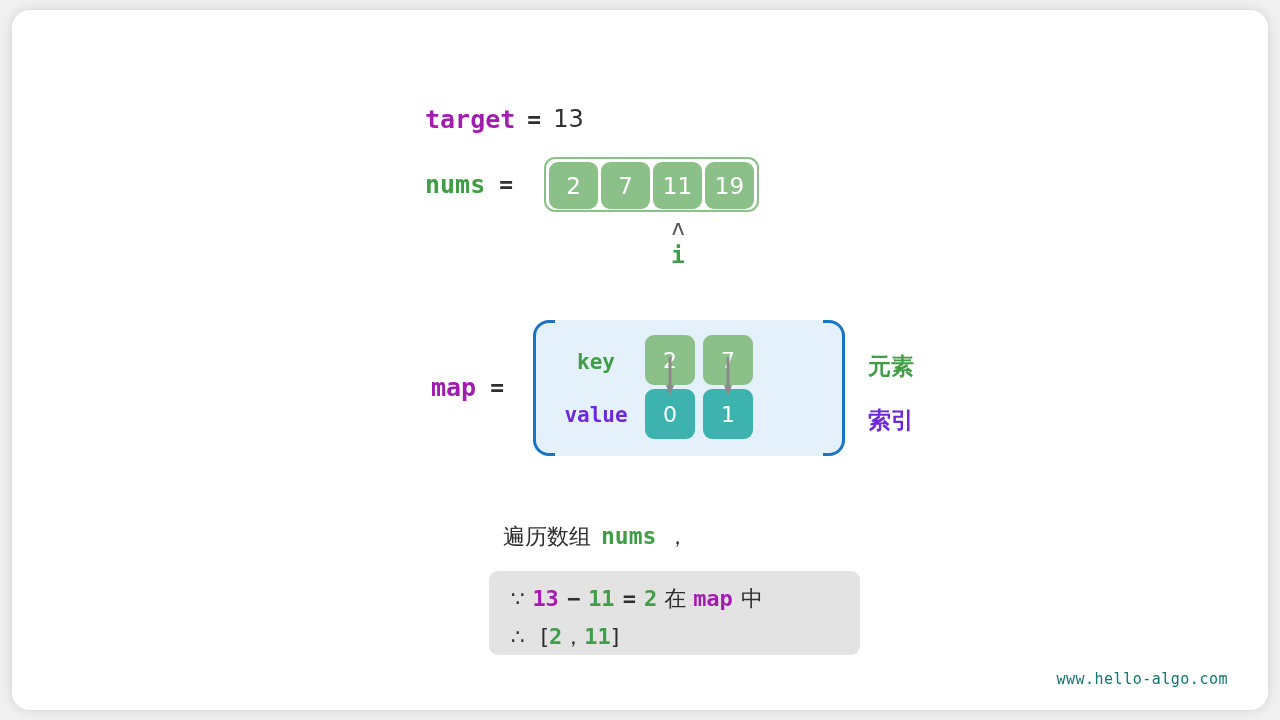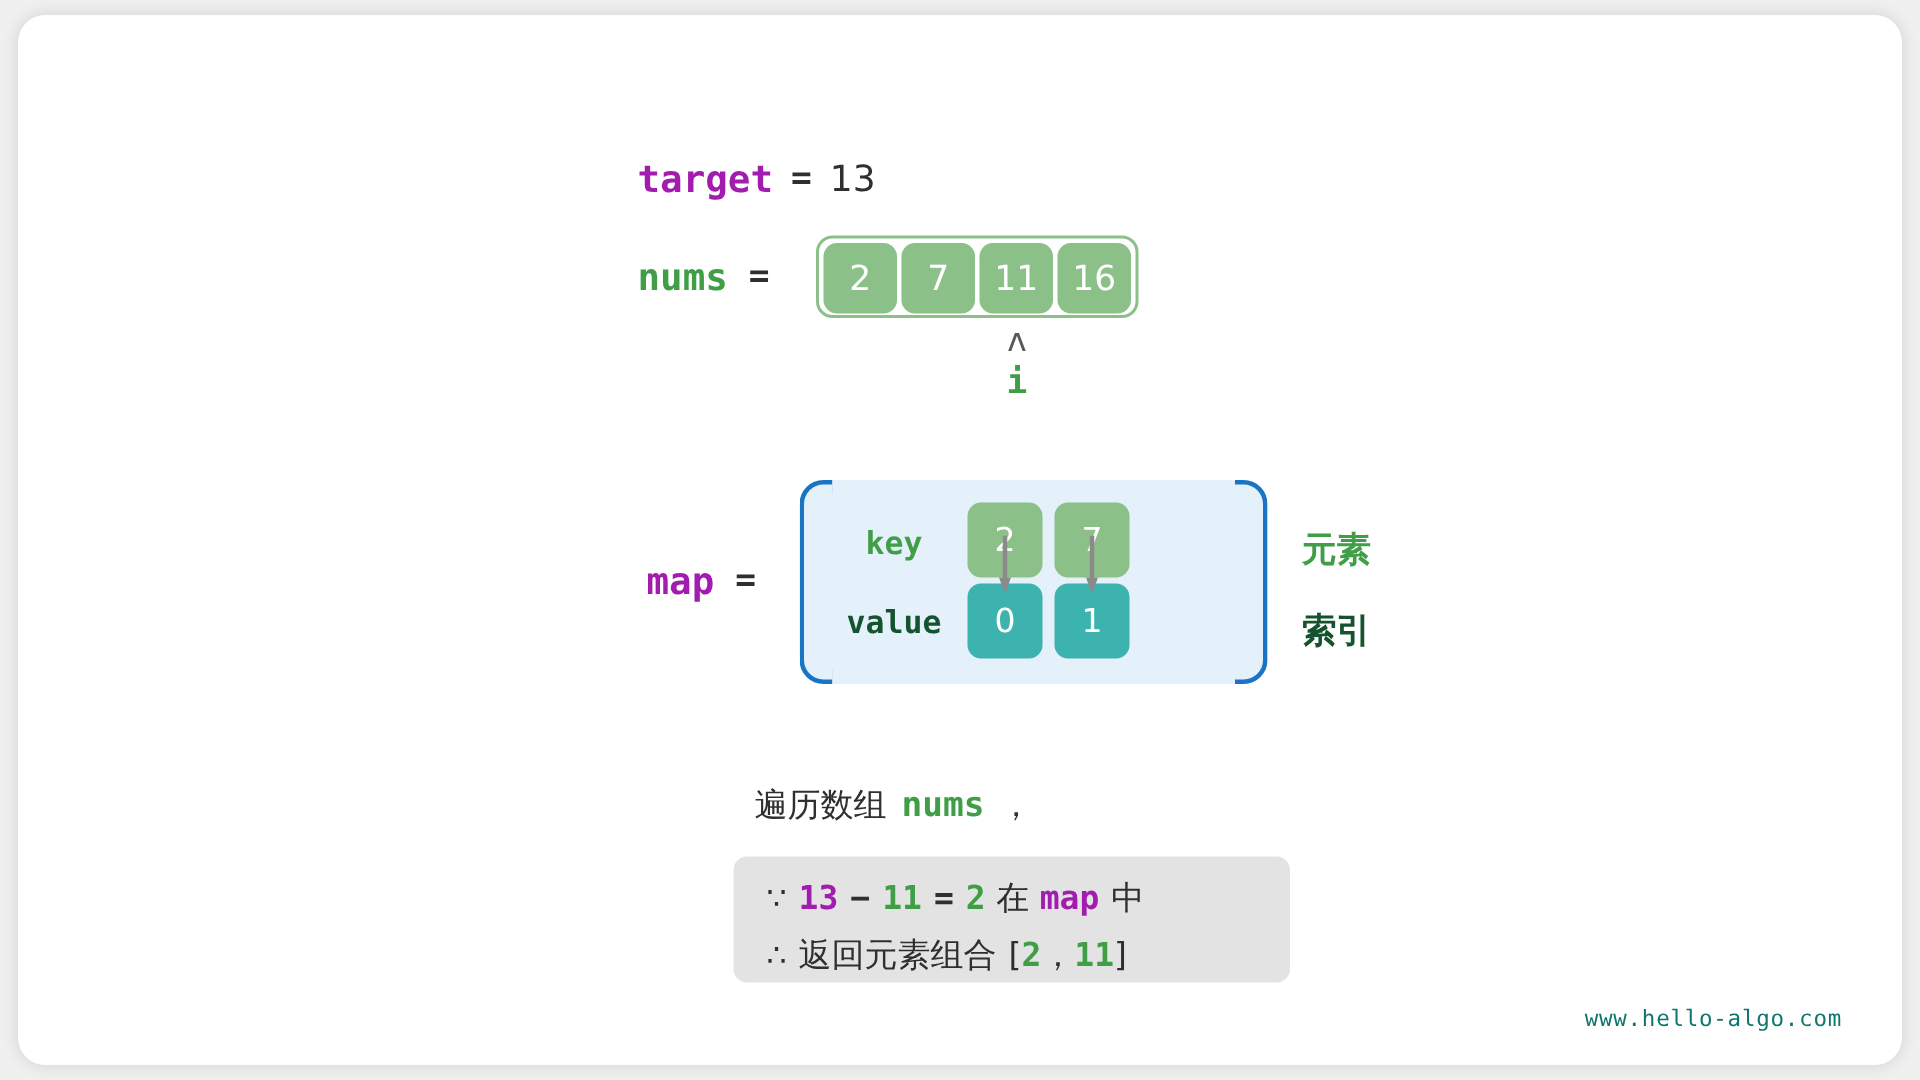--- a/index.html
+++ b/index.html
@@ -32,21 +32,21 @@
 
   .mono {
     font-family: "DejaVu Sans Mono", monospace;
     font-weight: bold;
   }
 
   
   .c-blue   { color: #a21caf; }
   .c-lblue  { color: #a21caf; }
   .c-green  { color: #3f9e46; }
-  .c-teal   { color: #14532d; }
+  .c-teal   { color: #6d28d9; }
   .c-dark   { color: #2f2f2f; }
 
   
   #target-row {
     position: absolute;
     left: 413px; top: 92px;
     height: 34px;
     display: flex;
     align-items: center;
     font-size: 25px;
@@ -271,21 +271,21 @@
 
   <div id="nums-label">
     <span class="mono c-green">nums</span>
     <span class="mono eq">=</span>
   </div>
 
   <div id="array-outer">
     <div class="arr-cell">2</div>
     <div class="arr-cell">7</div>
     <div class="arr-cell">11</div>
-    <div class="arr-cell">16</div>
+    <div class="arr-cell">19</div>
   </div>
 
   <div id="pointer-caret">ʌ</div>
   <div id="pointer-label" class="mono c-green">i</div>
 
   <div id="map-label">
     <span class="mono c-lblue">map</span>
     <span class="mono eq">=</span>
   </div>
 
@@ -336,21 +336,20 @@
       <span class="m c-dark" style="margin:0 8px;">−</span>
       <span class="m c-green">11</span>
       <span class="m c-dark" style="margin:0 8px;">=</span>
       <span class="m c-green">2</span>
       <span class="c-dark" style="margin:0 7px;">在</span>
       <span class="m c-lblue">map</span>
       <span class="c-dark" style="margin-left:8px;">中</span>
     </div>
     <div class="concl-line l2">
       <span class="sym">∴</span>
-      <span class="c-dark">返回元素组合</span>
       <span class="c-dark" style="margin-left:8px;">[</span>
       <span class="m c-green">2</span>
       <span class="c-dark">，</span>
       <span class="m c-green">11</span>
       <span class="c-dark">]</span>
     </div>
   </div>
 
   <div id="watermark">www.hello-algo.com</div>
 

